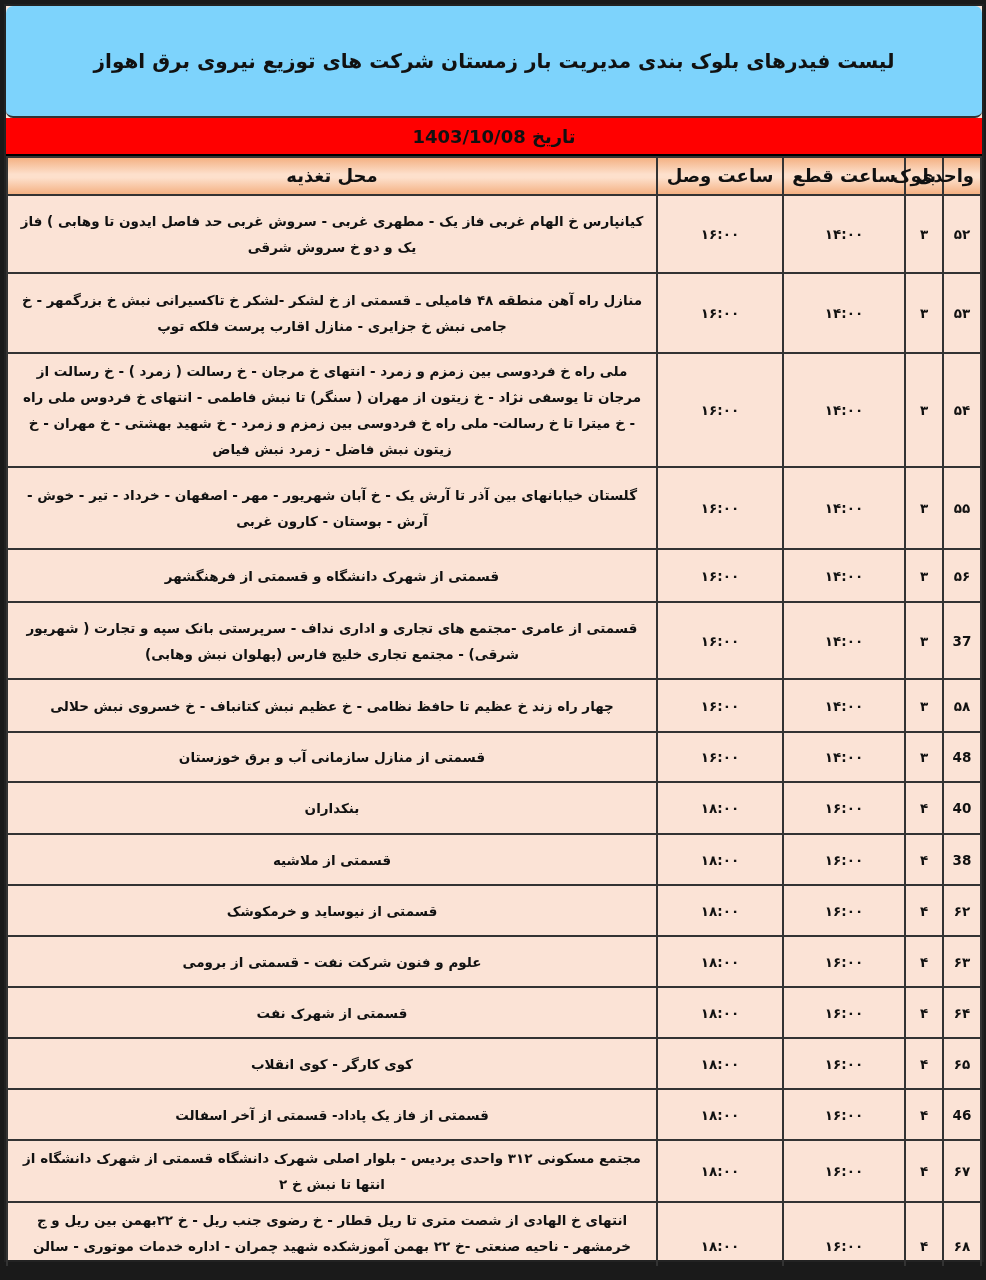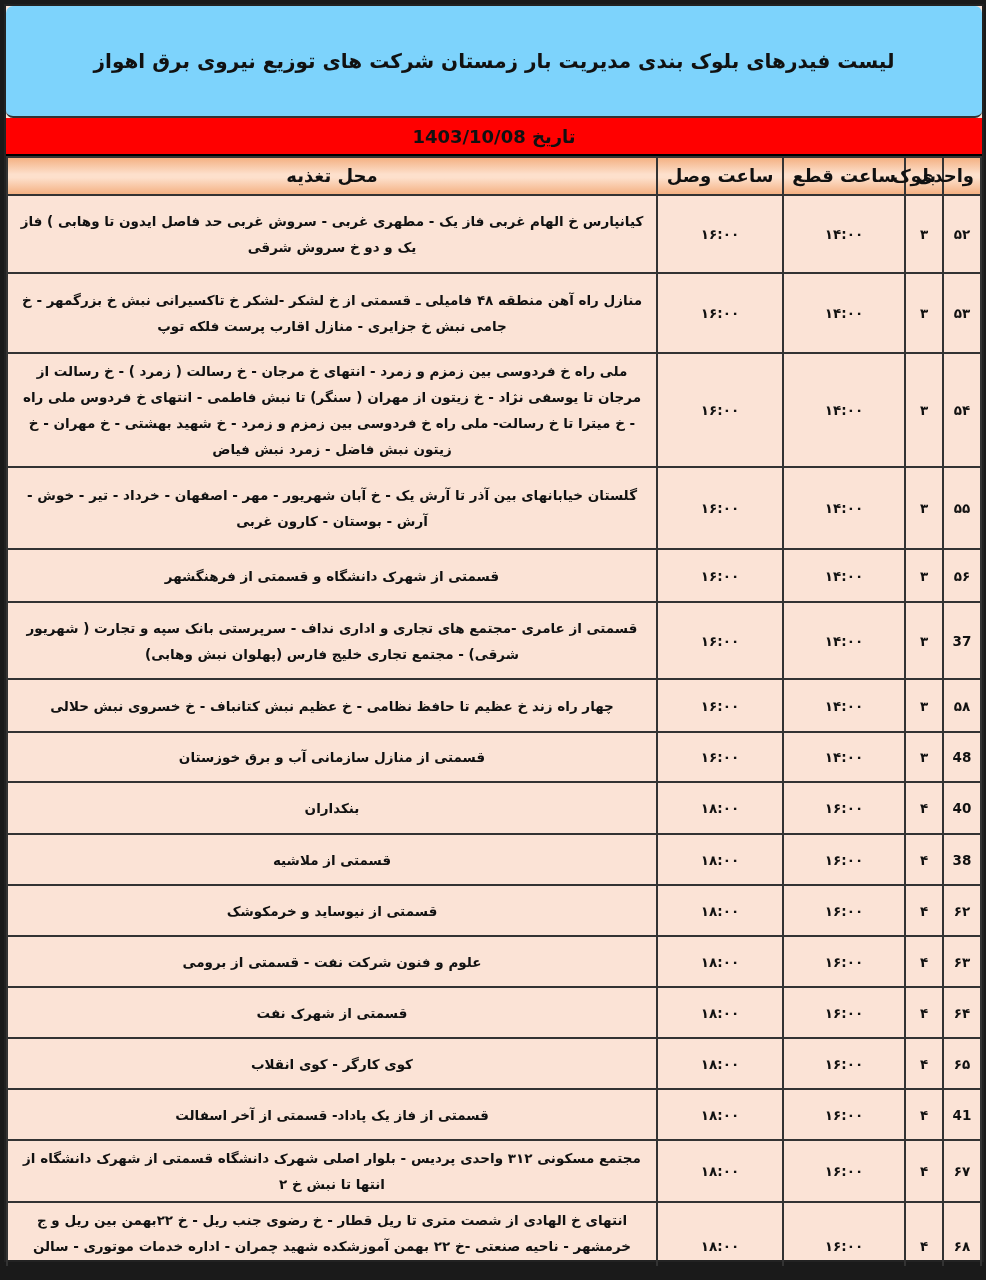--- a/index.html
+++ b/index.html
@@ -140,21 +140,21 @@
           <td class="desc">قسمتی از شهرک نفت</td>
         </tr>
         <tr style="height: 51px;">
           <td>۶۵</td>
           <td>۴</td>
           <td>۱۶:۰۰</td>
           <td>۱۸:۰۰</td>
           <td class="desc">کوی کارگر - کوی انقلاب</td>
         </tr>
         <tr style="height: 51px;">
-          <td>41</td>
+          <td>46</td>
           <td>۴</td>
           <td>۱۶:۰۰</td>
           <td>۱۸:۰۰</td>
           <td class="desc">قسمتی از فاز یک پاداد- قسمتی از آخر اسفالت</td>
         </tr>
         <tr style="height: 52px;">
           <td>۶۷</td>
           <td>۴</td>
           <td>۱۶:۰۰</td>
           <td>۱۸:۰۰</td>

